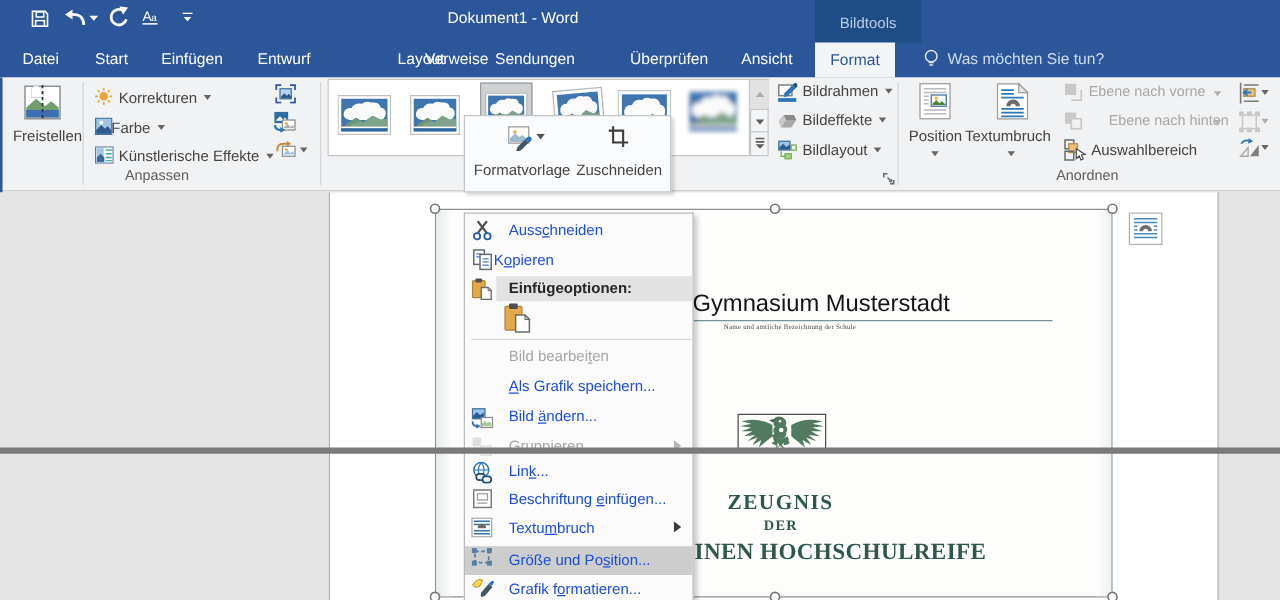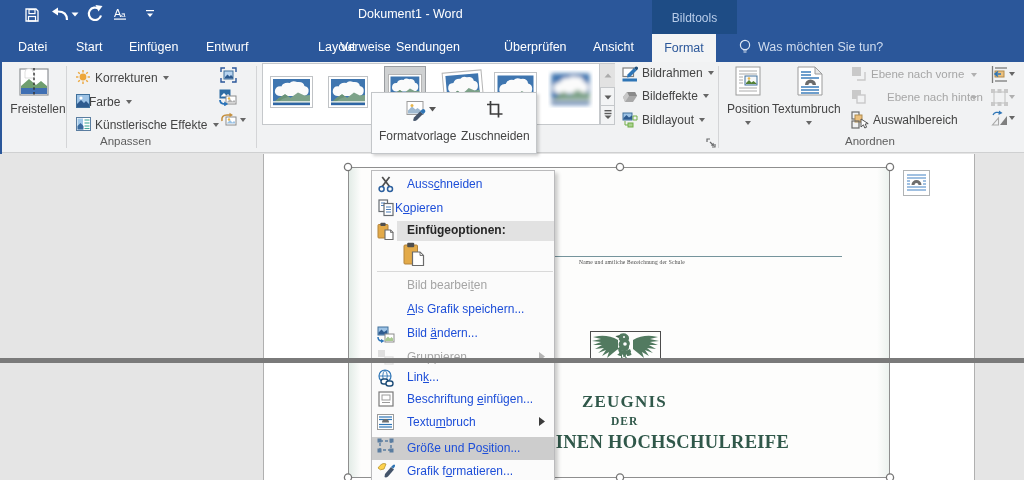--- a/index.html
+++ b/index.html
@@ -332,20 +332,21 @@
 <span class="a arrow dn" style="left:1009px;top:116px;"></span>
 <div class="a gl" style="left:845px;top:135px;">Anordnen</div>
 
 <div class="a" style="left:0;top:154px;width:1024px;height:326px;background:#e5e5e5;"></div>
 
 <div class="a" style="left:263px;top:154px;width:712px;height:326px;background:#fff;border-left:1px solid #b0b0b0;border-right:1px solid #b0b0b0;"></div>
 
 <div class="a" style="left:348px;top:167px;width:542px;height:311px;background:#fdfdfc;overflow:hidden;border:1px solid #8f8f8f;">
  <div class="a" style="left:0;top:0;width:12px;height:311px;background:linear-gradient(90deg,#e3ece7,#fdfdfc);"></div>
  <div class="a" style="left:528px;top:0;width:14px;height:311px;background:linear-gradient(270deg,#e9f0ec,#fdfdfc);"></div>
+ <div class="a" style="left:205px;top:65px;color:#151515;font-size:19px;">Gymnasium Musterstadt</div>
  <div class="a" style="left:100px;top:88px;width:393px;height:1px;background:#75949c;"></div>
  <div class="a" style="left:230px;top:91px;color:#4a4a4a;font-size:5.5px;font-family:'Liberation Serif',serif;letter-spacing:0.2px;">Name und amtliche Bezeichnung der Schule</div>
 
  <div class="a" style="left:241px;top:163px;width:71px;height:30px;border:1px solid #4c4c4c;"></div>
  <svg class="a" style="left:242px;top:164px;" width="69" height="28" viewBox="0 0 69 28">
   <g fill="#527a60">
    <path d="M27 8 Q18 3 8 4 L2 5 L10 7 L1 9 L10 10 L2 13 L11 13 L4 17 L13 16 L7 21 L15 18 L11 24 L18 20 L16 26 L22 21 L27 17 Z"></path>
    <path d="M42 8 Q51 3 61 4 L67 5 L59 7 L68 9 L59 10 L67 13 L58 13 L65 17 L56 16 L62 21 L54 18 L58 24 L51 20 L53 26 L47 21 L42 17 Z"></path>
    <path d="M34.5 1.5 Q29.5 0.5 28 3.5 L24.5 4.5 L28 5.5 Q27 7.5 29 9 Q26.5 12 28.5 15 L26 17 Q30 19.5 34.5 19 Q38.5 18 38 14 Q40 11 37.5 8.5 Q39.5 4 34.5 1.5 Z"></path>
    <path d="M28 17 L26 22 Q28 24.5 30 24 L30 27 L33 24.5 L36 27 L36 24 Q39 24.5 41 22 L39 17 Q33.5 20.5 28 17 Z"></path>

